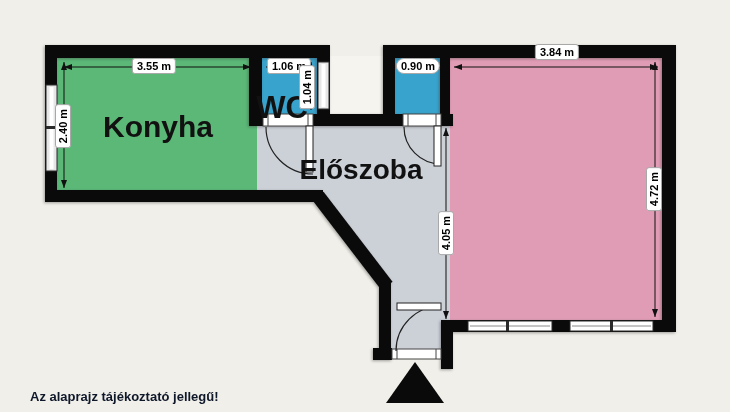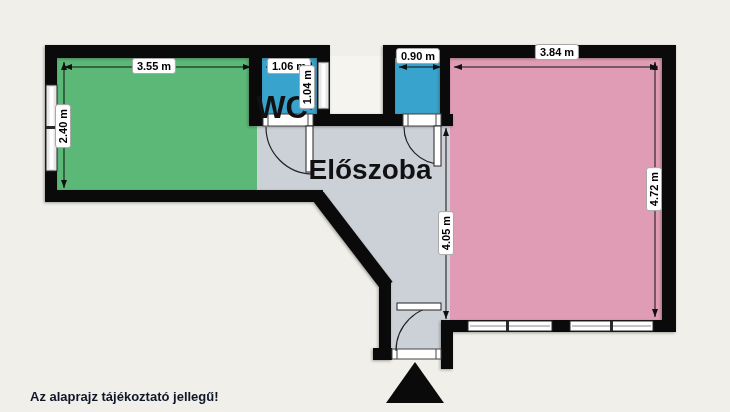--- a/index.html
+++ b/index.html
@@ -112,26 +112,27 @@
       <line x1="311" y1="62" x2="311" y2="110" marker-start="url(#mStart)" marker-end="url(#mEnd)"></line>
       <line x1="399" y1="67" x2="441" y2="67" marker-start="url(#mStart)" marker-end="url(#mEnd)"></line>
       <line x1="454" y1="67" x2="658" y2="67" marker-start="url(#mStart)" marker-end="url(#mEnd)"></line>
       <line x1="655" y1="62" x2="655" y2="317" marker-start="url(#mStart)" marker-end="url(#mEnd)"></line>
       <line x1="446" y1="128" x2="446" y2="319" marker-start="url(#mStart)" marker-end="url(#mEnd)"></line>
     </g>
 
     <polygon points="415,362 444,403 386,403" fill="#0a0a0a"></polygon>
   </svg>
 
+  <div class="room-label" style="left:158px;top:127px;font-size:30px;">Konyha</div>
   <div class="room-label" style="left:282px;top:107px;font-size:31px;">WC</div>
-  <div class="room-label" style="left:370px;top:170px;font-size:28px;text-align:right;">Előszoba</div>
+  <div class="room-label" style="left:361px;top:170px;font-size:28px;text-align:right;">Előszoba</div>
 
   <div class="dim-pill" style="left:154px;top:66px;">3.55 m</div>
   <div class="dim-pill vert" style="left:63px;top:126px;">2.40 m</div>
   <div class="dim-pill" style="left:289px;top:66px;">1.06 m</div>
   <div class="dim-pill vert" style="left:307px;top:87px;">1.04 m</div>
-  <div class="dim-pill" style="left:418px;top:56px;">0.90 m</div>
+  <div class="dim-pill" style="left:418px;top:66px;border-radius:8px;">0.90 m</div>
   <div class="dim-pill" style="left:557px;top:52px;text-align:right;">3.84 m</div>
   <div class="dim-pill vert" style="left:654px;top:189px;">4.72 m</div>
   <div class="dim-pill vert" style="left:446px;top:233px;">4.05 m</div>
 
   <div class="disclaimer">Az alaprajz tájékoztató jellegű!</div>
 </div>
 
 </body></html>

